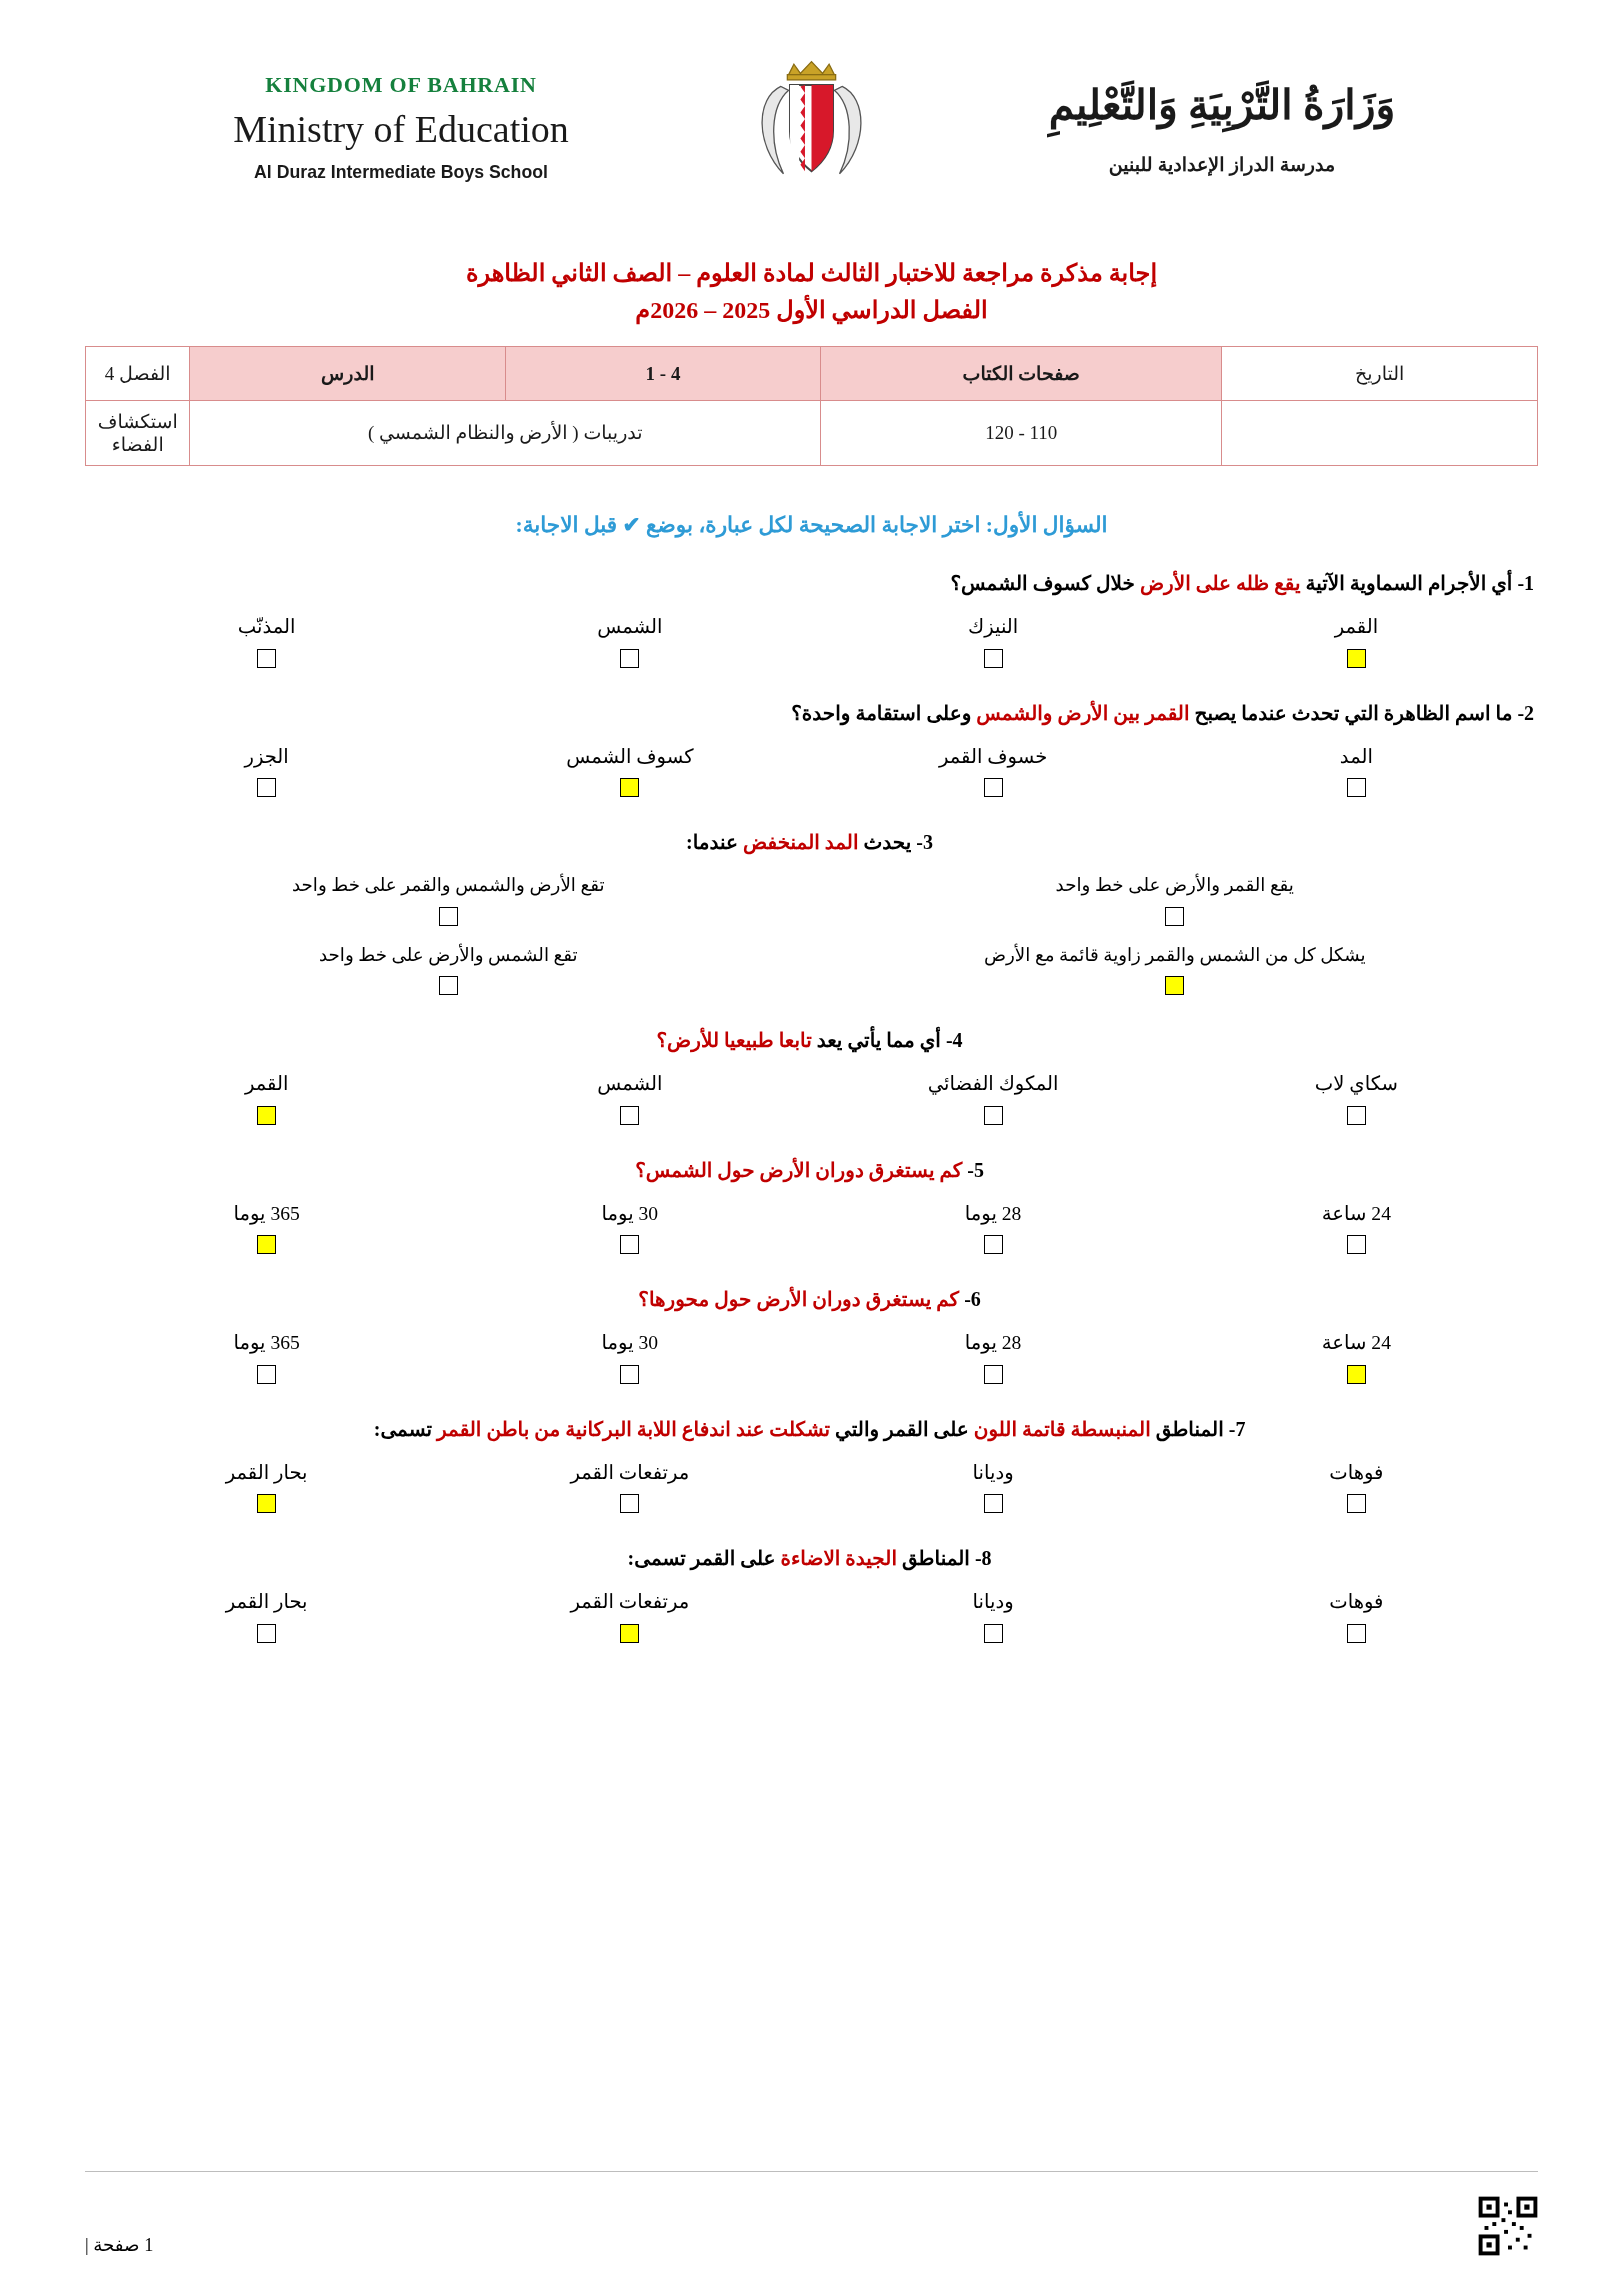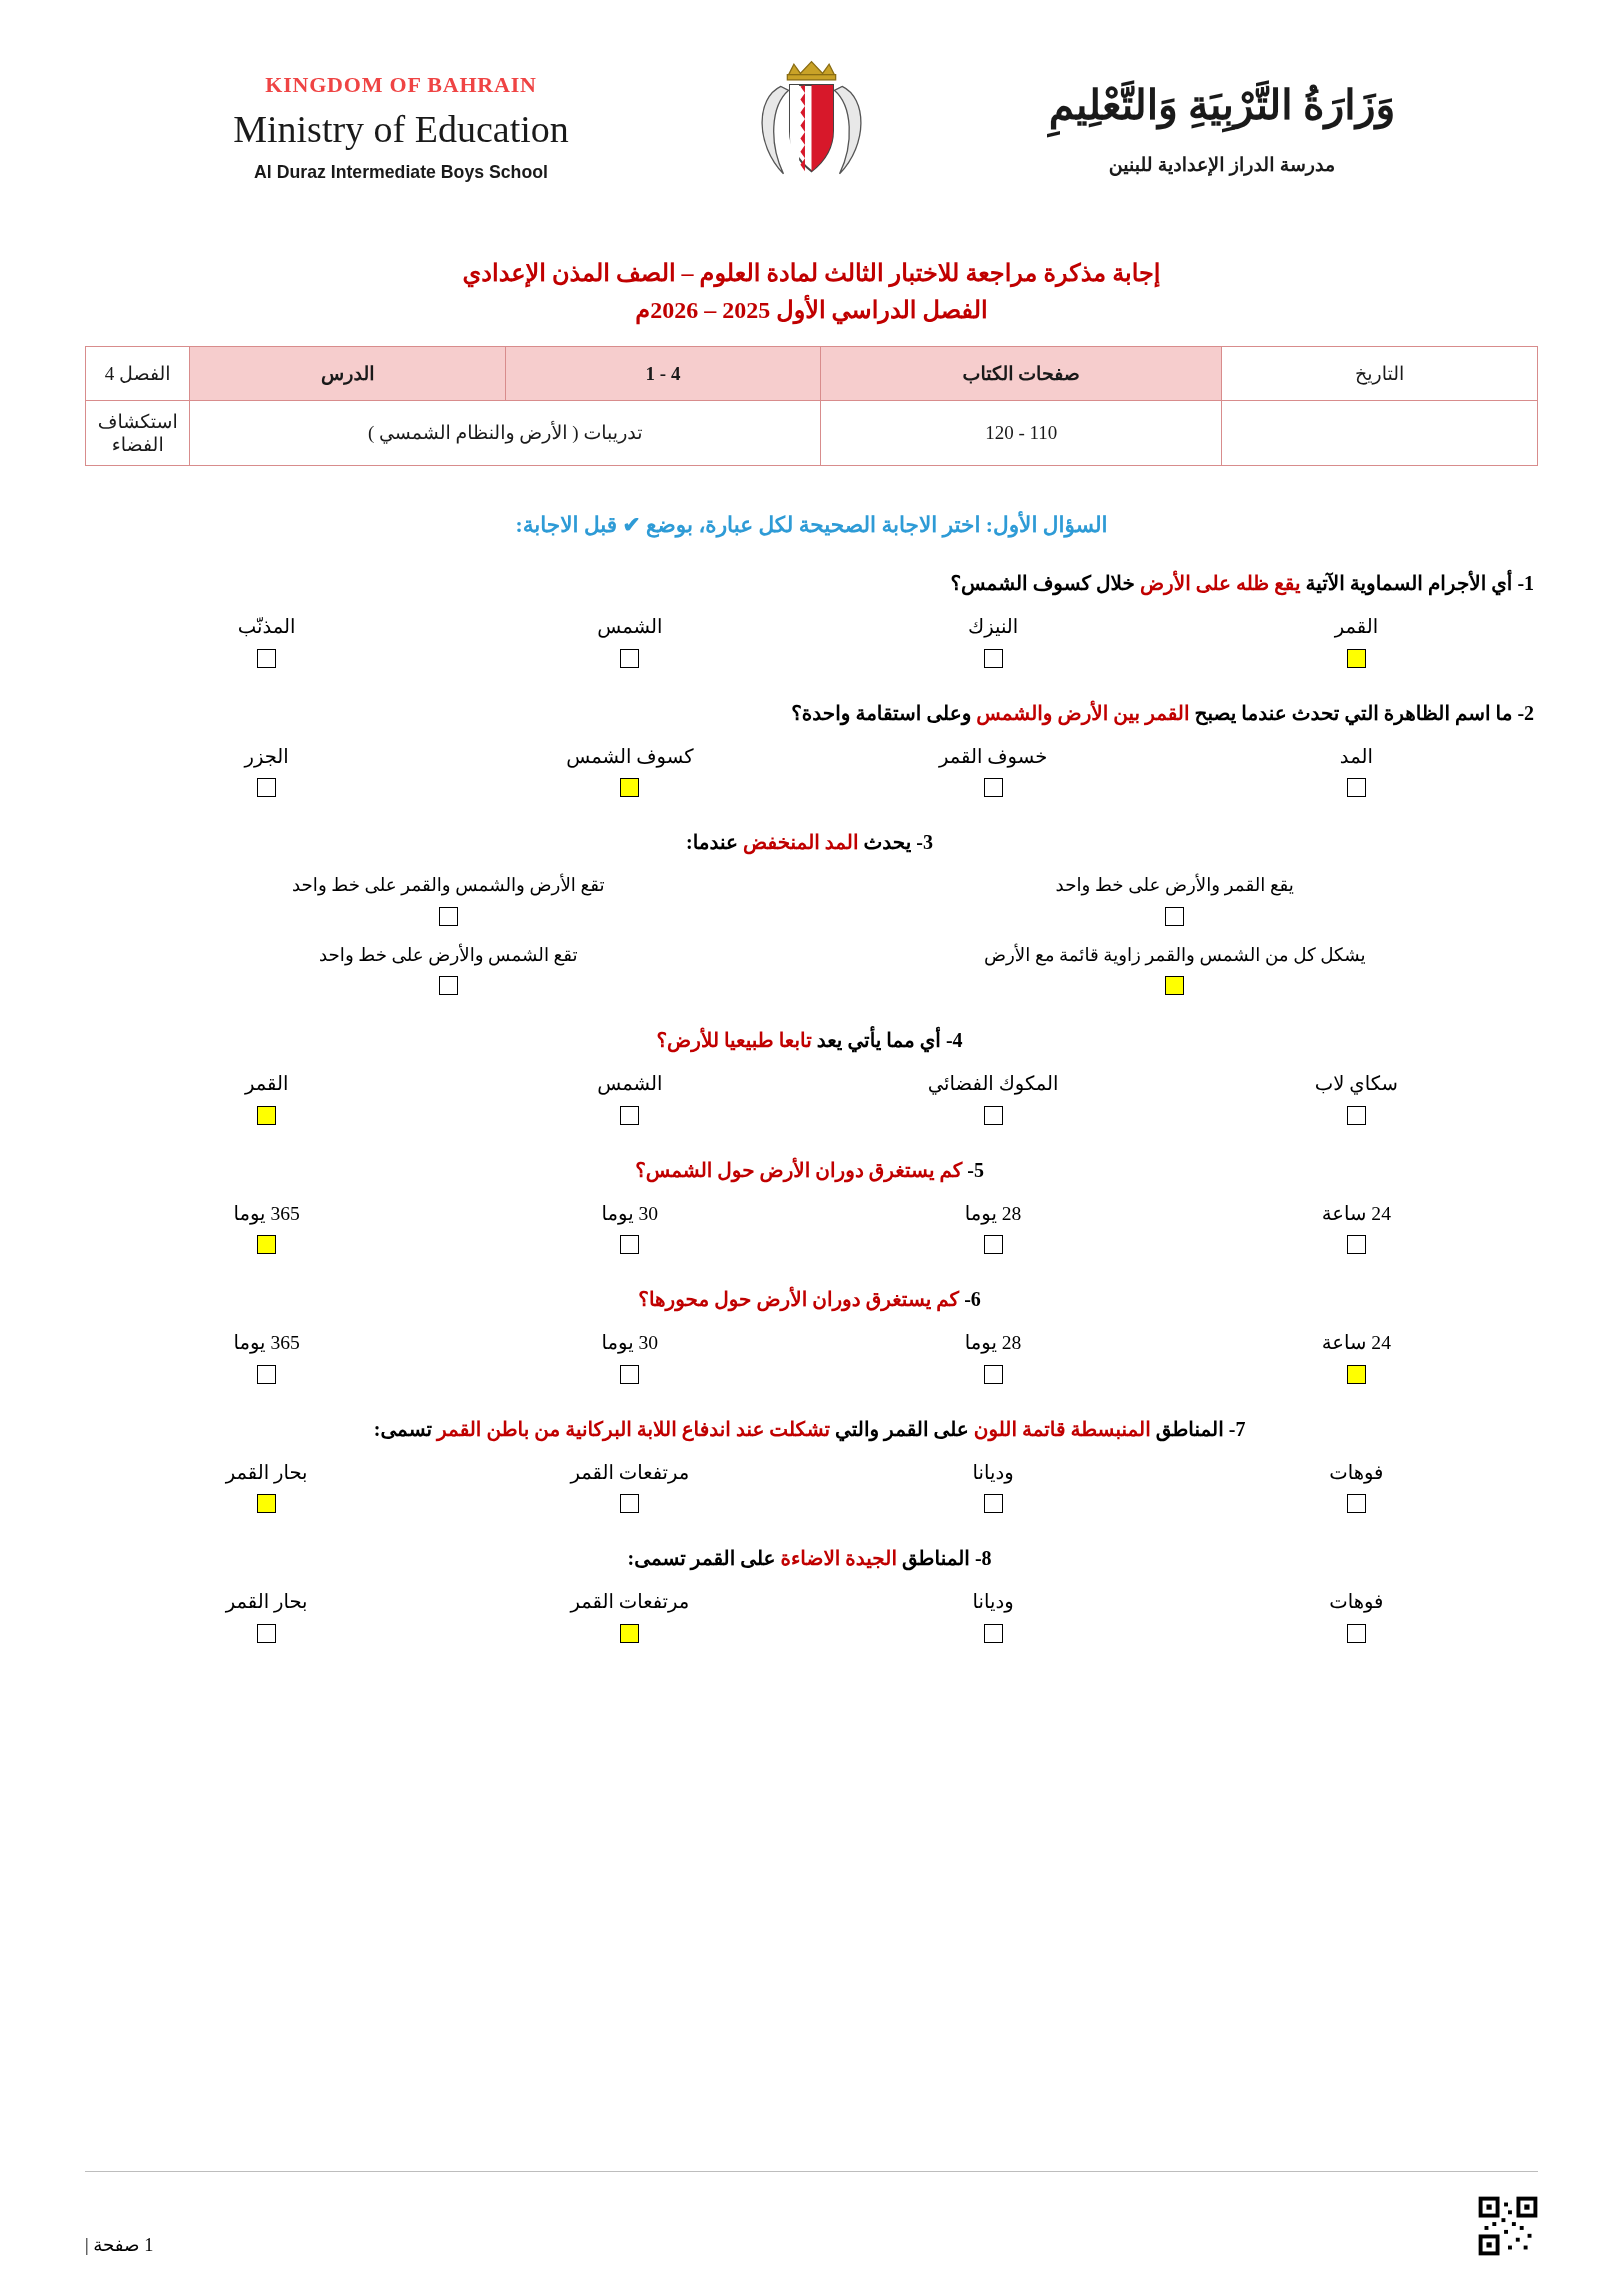--- a/index.html
+++ b/index.html
@@ -35,21 +35,21 @@
     text-align: center;
   }
   .header-en {
     direction: ltr;
     font-family: "Liberation Serif", serif;
   }
   .header-en .line1 {
     font-size: 22px;
     font-weight: bold;
     letter-spacing: 0.8px;
-    color: #ef4444;
+    color: #15803d;
   }
   .header-en .line2 {
     font-size: 38px;
     color: #1a1a1a;
     margin-top: 9.2px;
     margin-bottom: 10.5px;
   }
   .header-en .line3 {
     font-size: 17.7px;
     font-weight: bold;
@@ -227,21 +227,21 @@
     </div>
 
     <div class="header-side header-en">
       <div class="line1">KINGDOM OF BAHRAIN</div>
       <div class="line2">Ministry of Education</div>
       <div class="line3">Al Duraz Intermediate Boys School</div>
     </div>
   </div>
 
   <div class="doc-title">
-    <div>إجابة مذكرة مراجعة للاختبار الثالث لمادة العلوم – الصف المذن الإعدادي</div>
+    <div>إجابة مذكرة مراجعة للاختبار الثالث لمادة العلوم – الصف الثاني الظاهرة</div>
     <div>الفصل الدراسي الأول 2025 – 2026م</div>
   </div>
 
   <table class="info">
     <tbody>
         <tr class="head">
       <td class="c-first plain">التاريخ</td>
       <td class="c-second shaded">صفحات الكتاب</td>
       <td class="c-third shaded">4 - 1</td>
       <td class="c-third shaded">الدرس</td>

